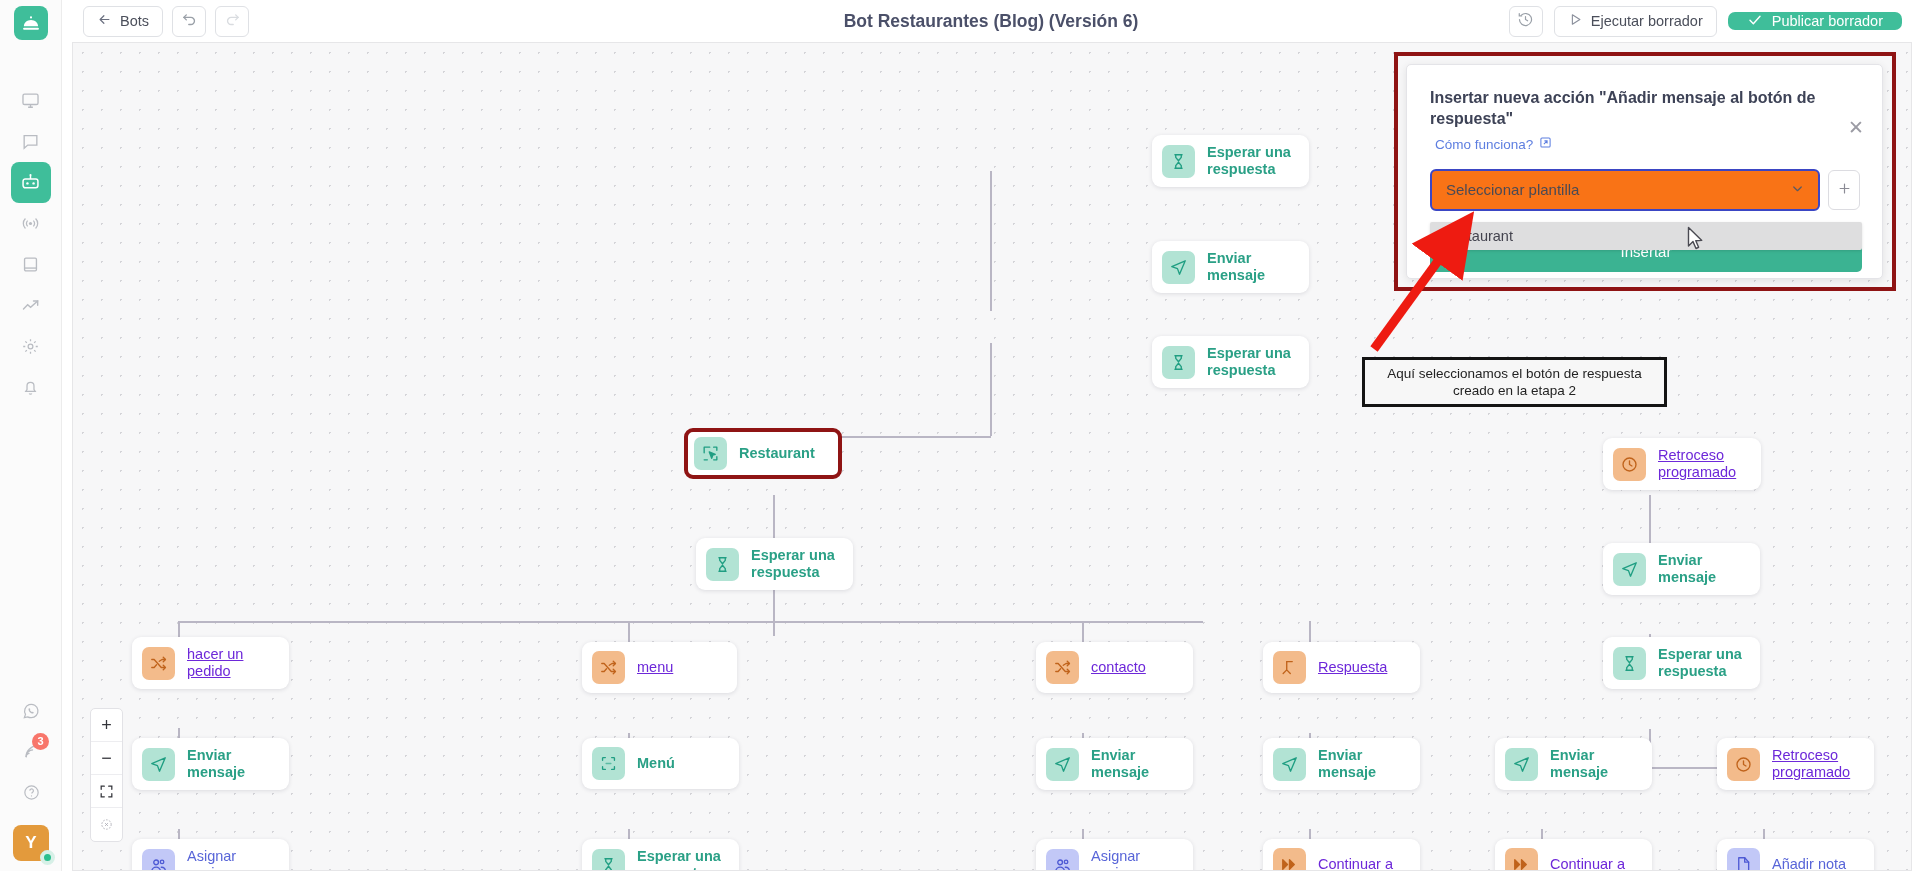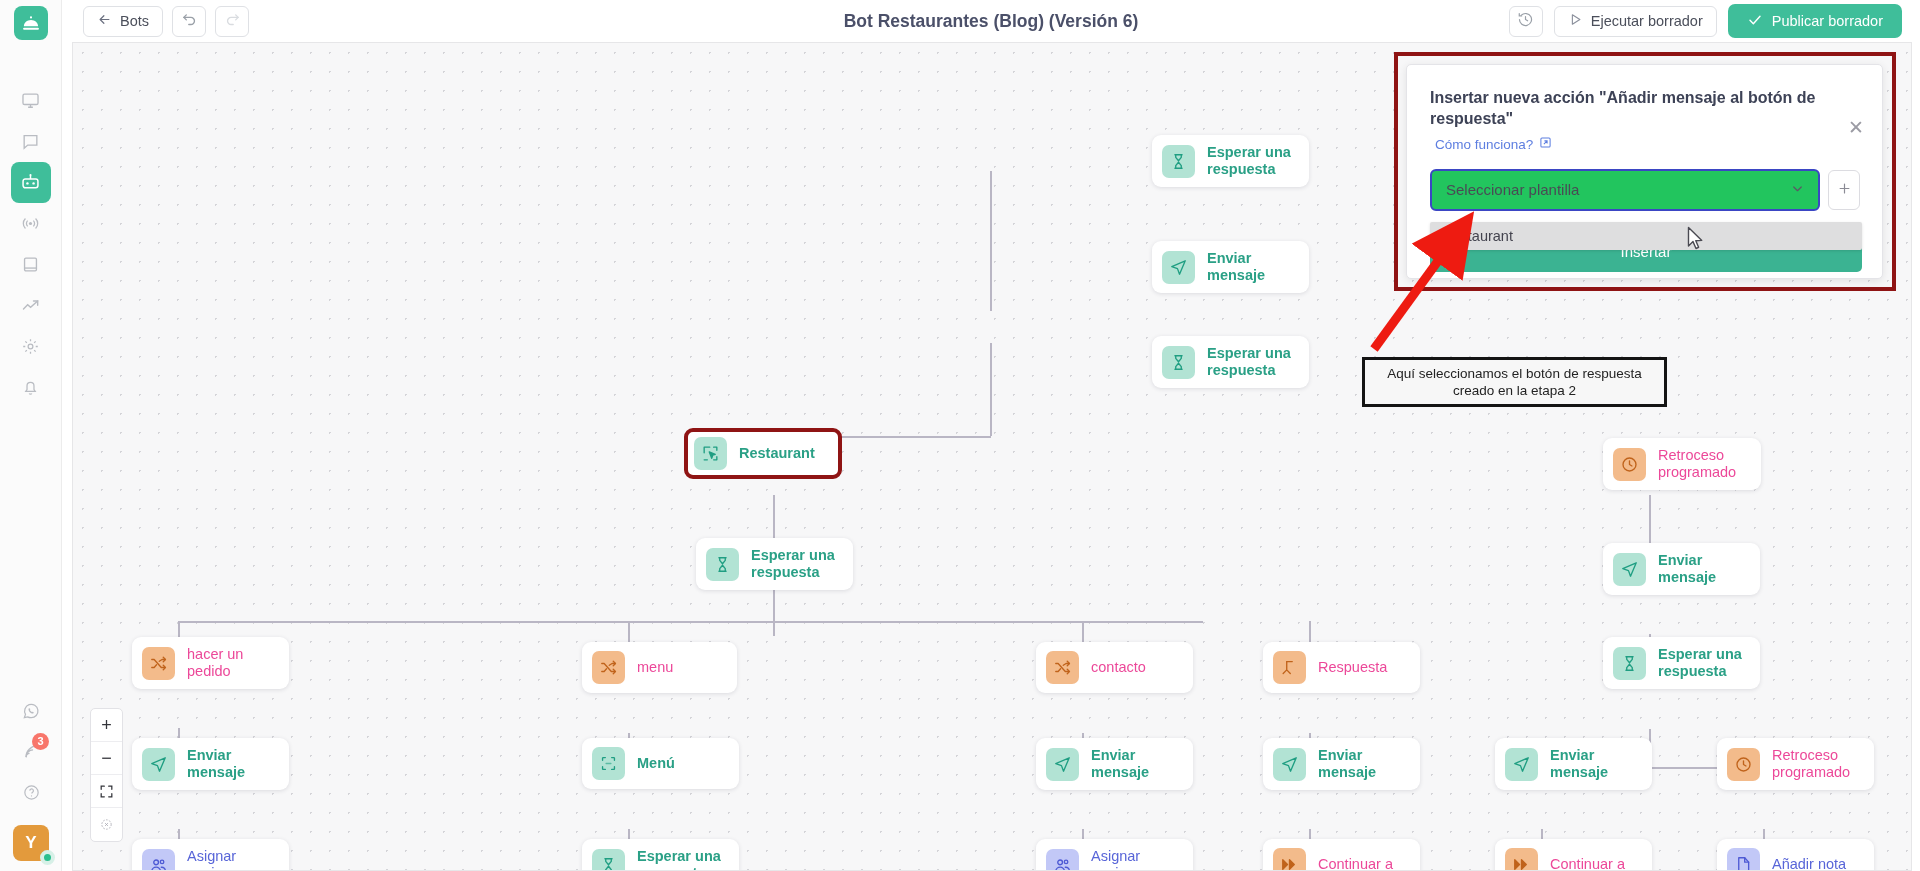--- a/index.html
+++ b/index.html
@@ -62,21 +62,21 @@
     width: 34px; height: 31px; border: 1px solid #dfe1e5; border-radius: 6px; background: #fff;
     display: flex; align-items: center; justify-content: center; color: #9aa0a8; cursor: pointer;
   }
   .btn-sq.disabled { color: #d9dce0; }
   .tb-title {
     position: absolute; left: 0; right: 0; text-align: center;
     font-size: 17.5px; font-weight: bold; color: #4b5069; pointer-events: none;
   }
   .tb-right { margin-left: auto; display: flex; align-items: center; gap: 11px; margin-right: 18px; }
   .btn-primary {
-    height: 34px; border-radius: 7px; background: #3fbe9a; color: #fff;
+    height: 18px; border-radius: 7px; background: #3fbe9a; color: #fff;
     display: flex; align-items: center; gap: 9px; padding: 0 19px;
     font-size: 14.5px; cursor: pointer; border: none;
   }
 
   
   .canvas {
     position: absolute; left: 72px; top: 42px; right: 8px; bottom: 0;
     background-color: #f7f7f8;
     background-image: radial-gradient(#d4d4d8 1px, transparent 1px);
     background-size: 19px 19px;
@@ -97,21 +97,21 @@
     padding: 9px 15px 9px 10px; cursor: pointer; z-index: 5;
   }
   .node .ic {
     width: 33px; height: 33px; border-radius: 7px; flex: 0 0 33px;
     display: flex; align-items: center; justify-content: center;
   }
   .node .lbl { font-size: 14.5px; line-height: 17px; white-space: pre-line; }
   .node.teal .ic { background: #b2e3d4; color: #1f9e82; }
   .node.teal .lbl { color: #2aa086; font-weight: bold; }
   .node.orange .ic { background: #f3bb8b; color: #c0631b; }
-  .node.orange .lbl { color: #ec4899; }
+  .node.orange .lbl { color: #6d28d9; text-decoration: underline; }
   .node.blue .ic { background: #c2c8f7; color: #4e5ad4; }
   .node.blue .lbl { color: #5865d8; }
 
   .node.selected {
     box-shadow: none;
     border: 4px solid #8f1414; padding: 5px 11px 5px 6px;
     background: #fff;
   }
 
   
@@ -144,21 +144,21 @@
     margin: 7px 0 0 28px; font-size: 13.5px; color: #5d7ee0;
     display: inline-flex; align-items: center; gap: 6px; cursor: pointer;
   }
   .modal .xclose {
     position: absolute; right: 18px; top: 53px; color: #9b9ba4; font-size: 19px; cursor: pointer;
     line-height: 1;
   }
   .selrow { display: flex; align-items: center; gap: 8px; margin: 16px 22px 0 23px; }
   .select {
     position: relative; flex: 1; height: 42px; border: 2px solid #3b46c4; border-radius: 6px;
-    background: #22c55e; display: flex; align-items: center; padding: 0 34px 0 14px;
+    background: #f97316; display: flex; align-items: center; padding: 0 34px 0 14px;
     font-size: 15px; color: #4a4a55; cursor: pointer;
   }
   .select .caret { position: absolute; right: 13px; color: #5a5a64; }
   .plusbtn {
     width: 32px; height: 40px; border: 1px solid #dcdce1; border-radius: 6px;
     background: #fff; color: #8b8b95; font-size: 19px;
     display: flex; align-items: center; justify-content: center; cursor: pointer;
   }
   .savebtn {
     position: absolute; left: 23px; top: 165px; width: 432px; height: 42px;

